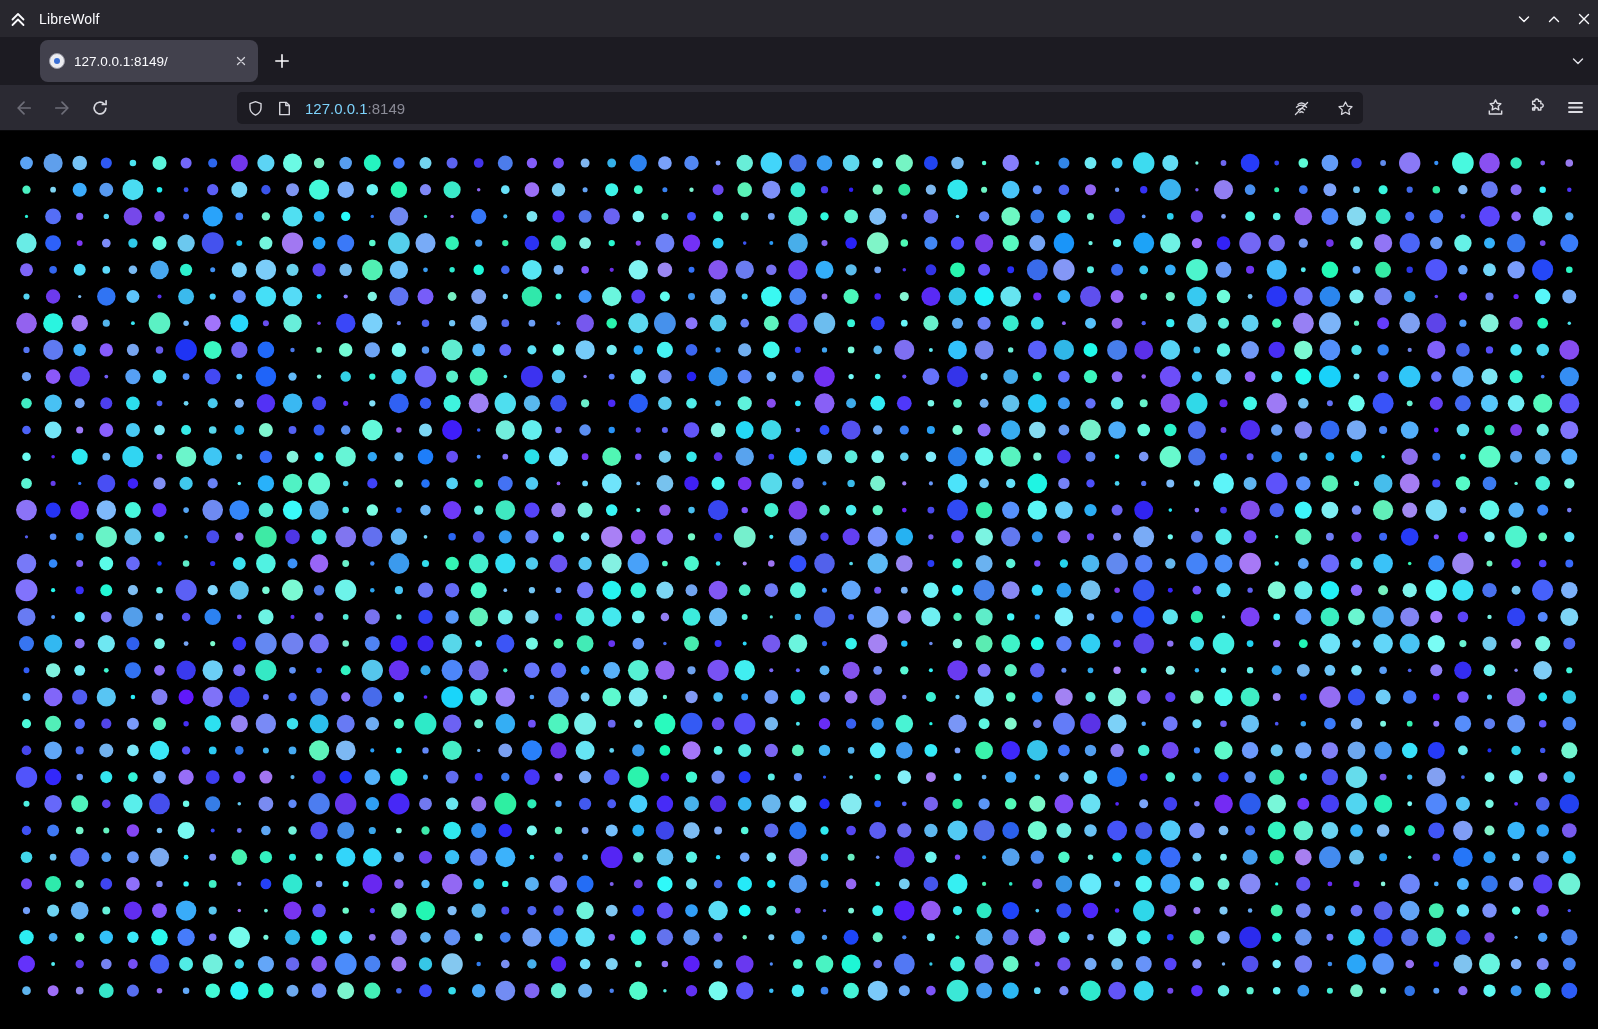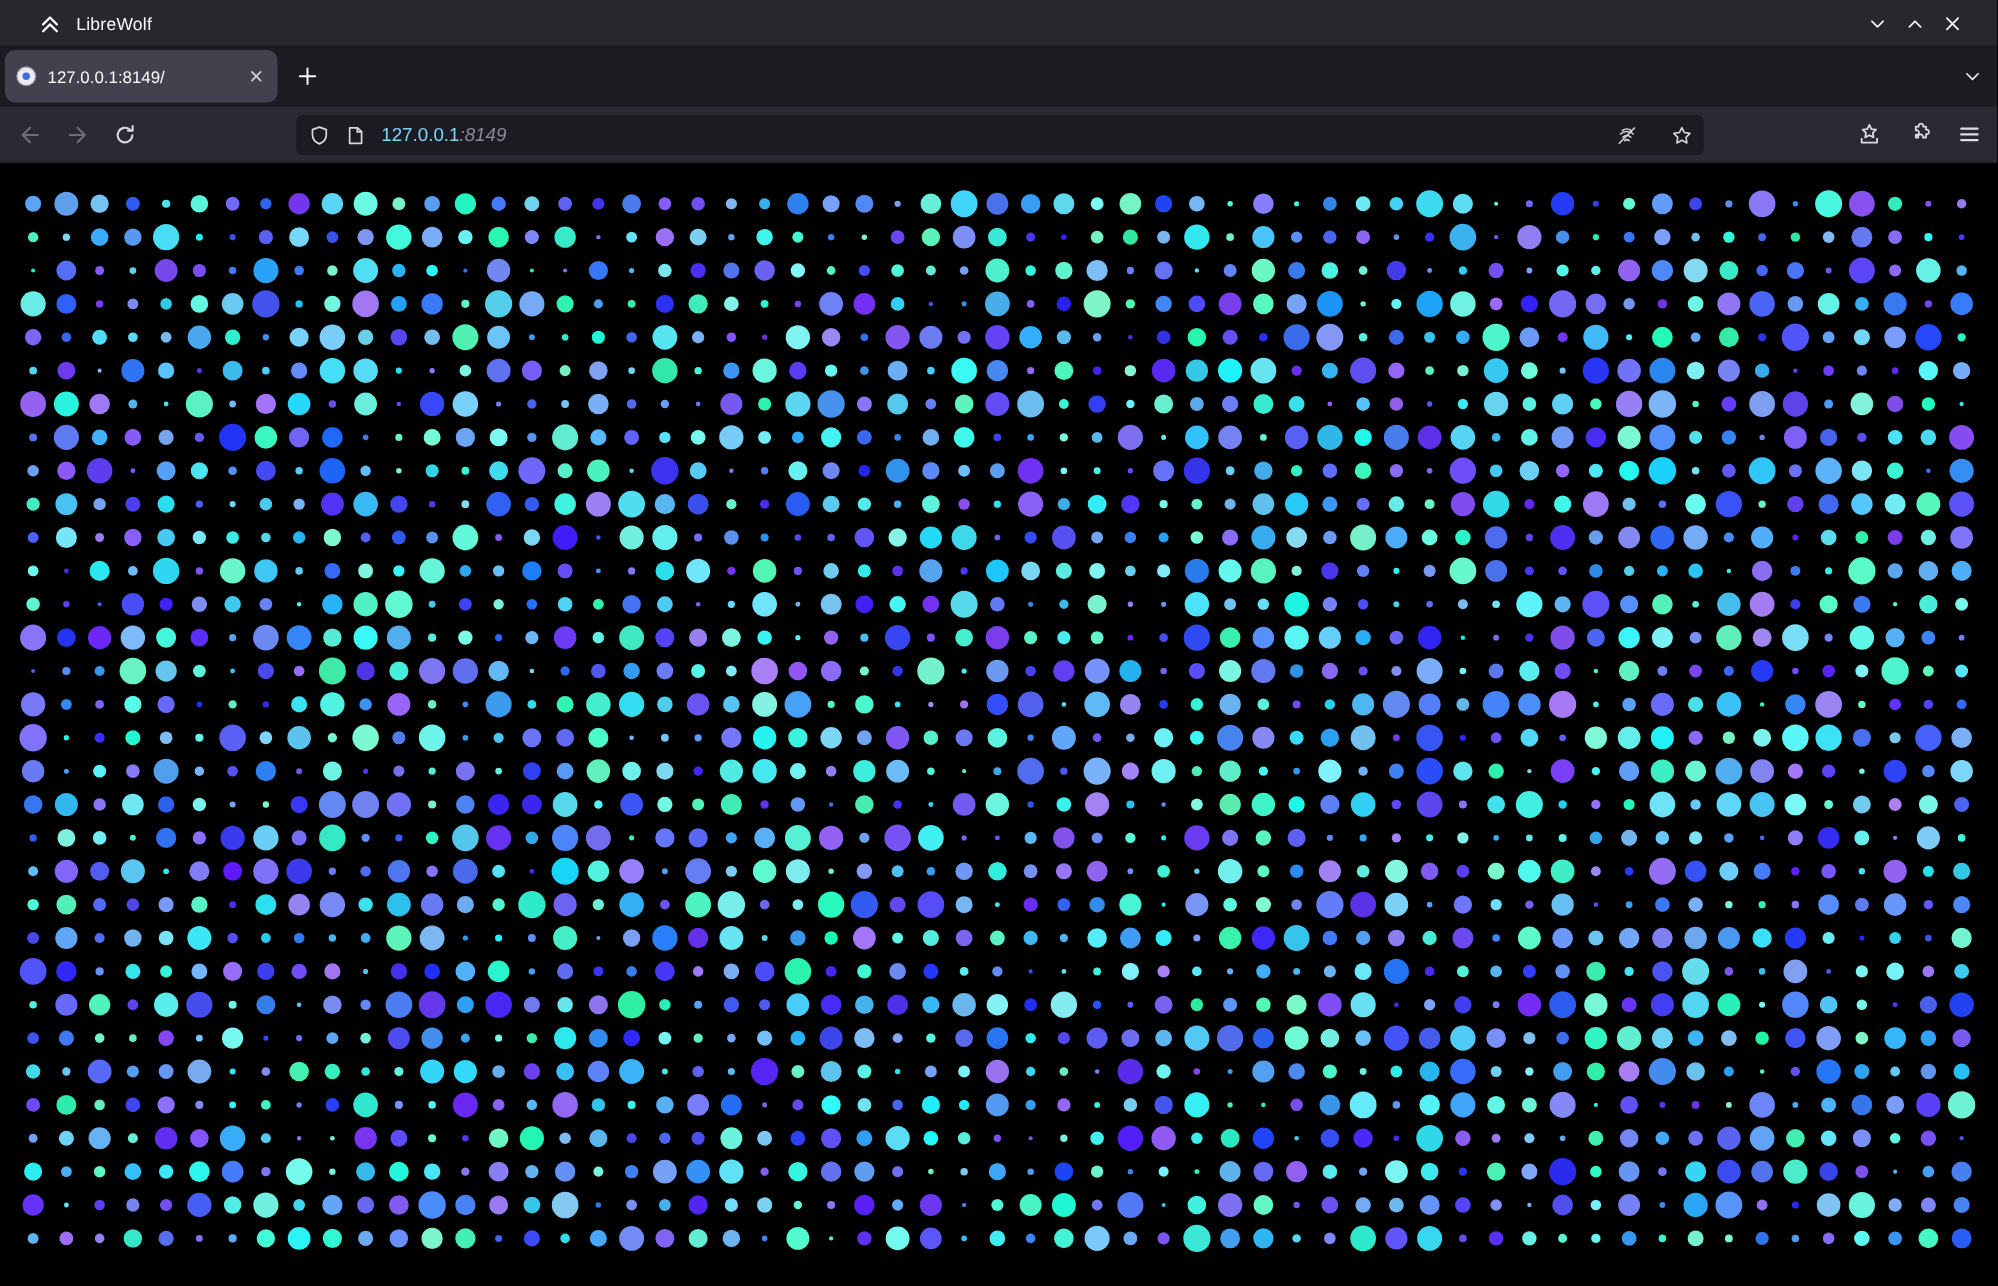--- a/index.html
+++ b/index.html
@@ -7,33 +7,33 @@
   body { font-family:"Liberation Sans", sans-serif; }
 
   .window {
     position:relative; width:1598px; height:1029px; overflow:hidden;
     background:var(--page-bg,#000);
   }
 
   
   .titlebar {
     height:37px; background:var(--titlebar,#28272e);
-    display:flex; align-items:center; padding:0 24px;
+    display:flex; align-items:center; padding:0 2px;
     color:#fbfbfe;
   }
   .lw-icon { width:20px; height:20px; margin-left:6px; flex:0 0 auto; }
   .app-title { font-size:14px; margin-left:11px; color:#fbfbfe; letter-spacing:.2px; }
   .win-controls { margin-left:auto; display:flex; align-items:center; gap:14px; padding-right:4px; }
   .win-btn { width:16px; height:16px; color:#fbfbfe; cursor:default; }
   .win-btn svg { width:16px; height:16px; display:block; }
 
   
   .tabbar {
     height:48px; background:var(--tabbar,#1c1b22);
-    display:flex; align-items:center; position:relative;
+    display:flex; align-items:center; position:relative;padding-left:36px;
   }
   .tab {
     margin-left:4px; width:218px; height:42px; border-radius:8px;
     background:var(--active-tab,#42414d);
     display:flex; align-items:center; padding:0 9px; cursor:default;
   }
   .favicon {
     width:16px; height:16px; border-radius:50%; background:#ececf0;
     display:flex; align-items:center; justify-content:center; flex:0 0 auto;
     border:1px solid #9a9aa5;
@@ -58,21 +58,21 @@
 
   .urlbar {
     position:absolute; left:237px; top:7px; width:1126px; height:32px;
     background:var(--urlbar,#1c1b22); border-radius:5px;
     display:flex; align-items:center; padding:0 9px 0 10px; color:#d7d7de;
   }
   .urlbar .u-icon { width:17px; height:17px; flex:0 0 auto; color:#d7d7de; }
   .urlbar .u-icon + .u-icon { margin-left:12px; }
   .url-text { margin-left:12px; font-size:15px; flex:1; white-space:nowrap; }
   .url-host { color:#7dd3fc; }
-  .url-port { color:var(--dim-text,#8a8a95);font-style:italic; }
+  .url-port { color:var(--dim-text,#8a8a95); }
   .urlbar-right { display:flex; align-items:center; gap:15px; }
   .urlbar-right .u-icon { margin-left:0; }
 
   .toolbar-right { position:absolute; right:11px; top:50%; transform:translateY(-50%); display:flex; gap:16px; }
   .toolbar-right .icon-btn { width:24px; height:24px; color:#dcdce2; display:flex; align-items:center; justify-content:center; }
   .toolbar-right .icon-btn svg { width:19px; height:19px; }
 
   
   .content { position:absolute; top:131px; left:0; width:1598px; height:898px; background:var(--page-bg,#000); }
   .content svg { display:block; }

